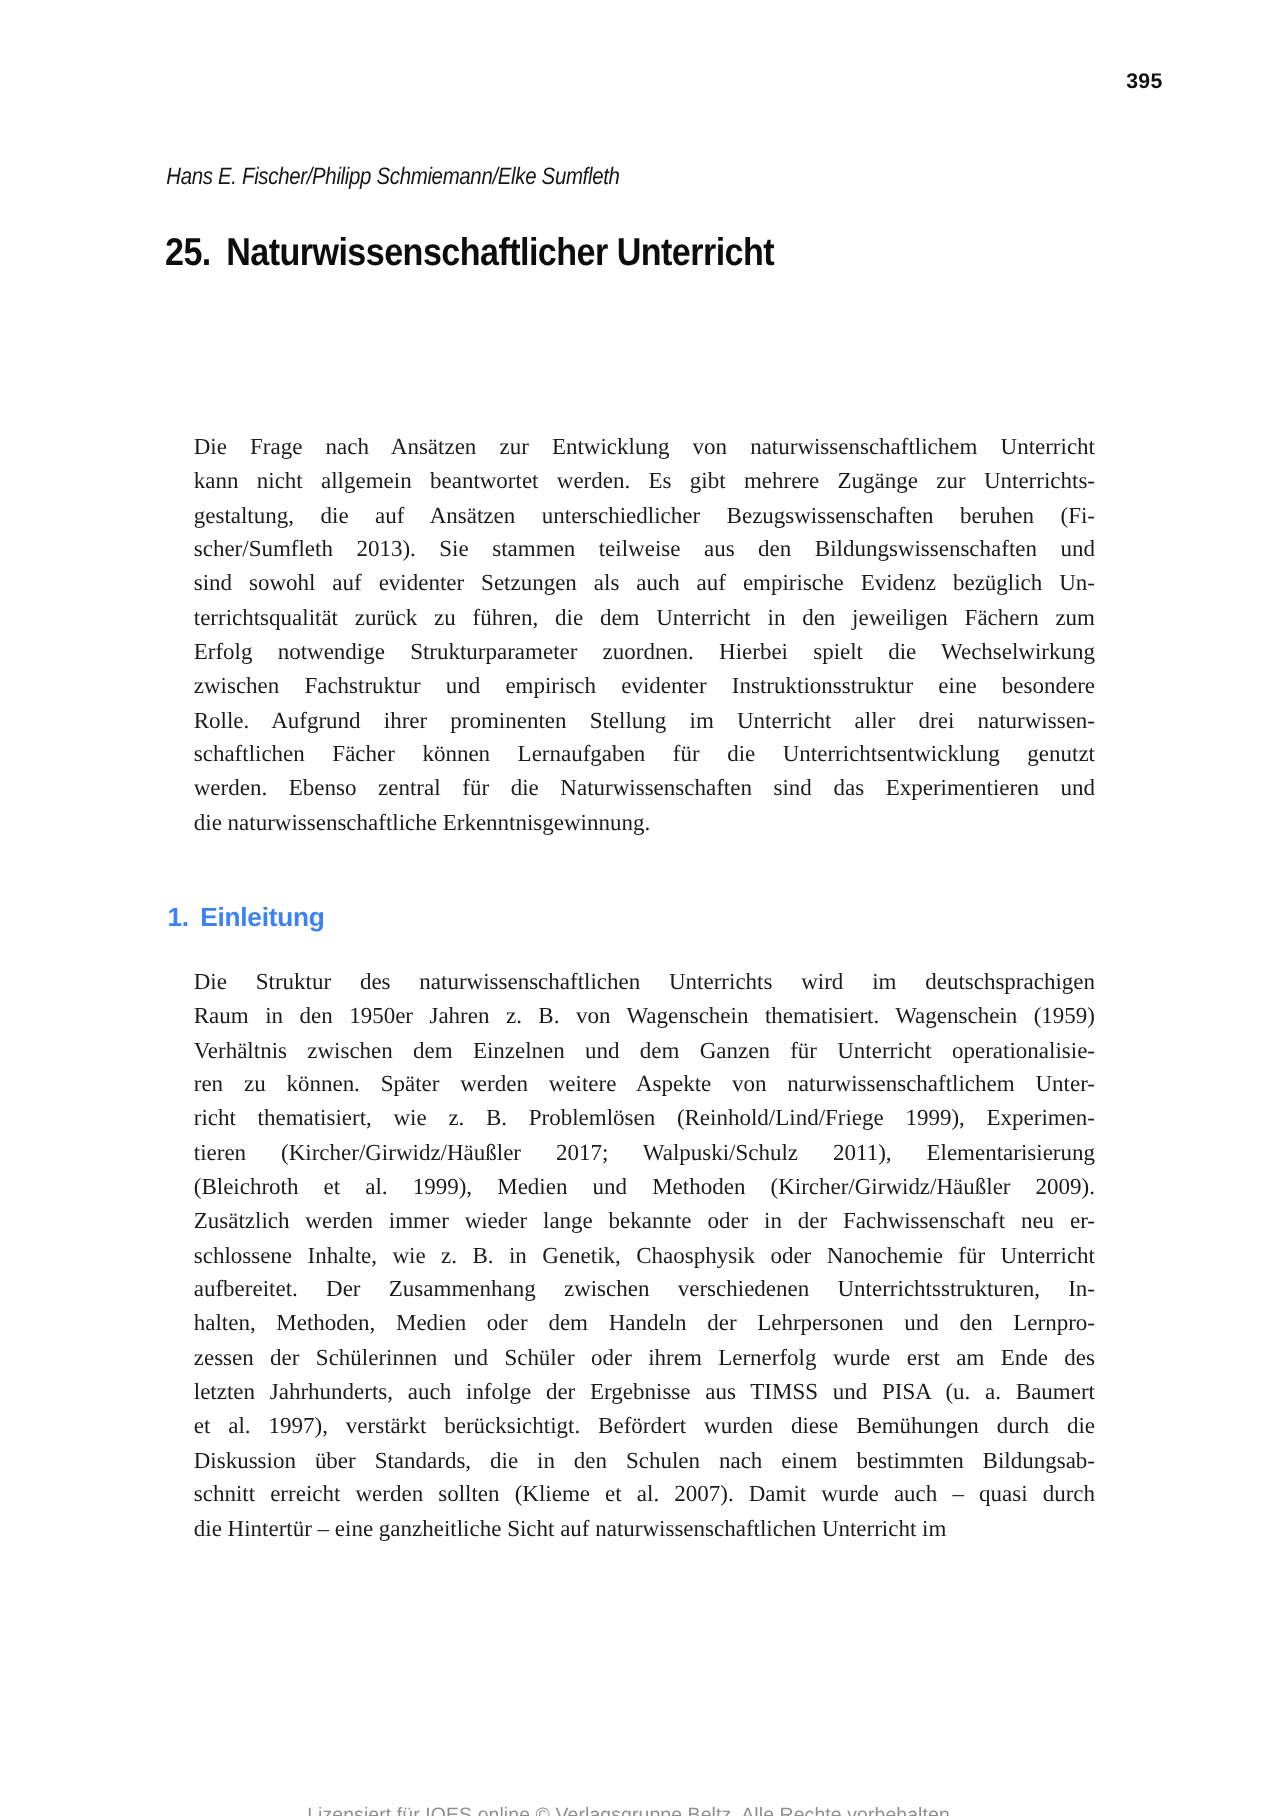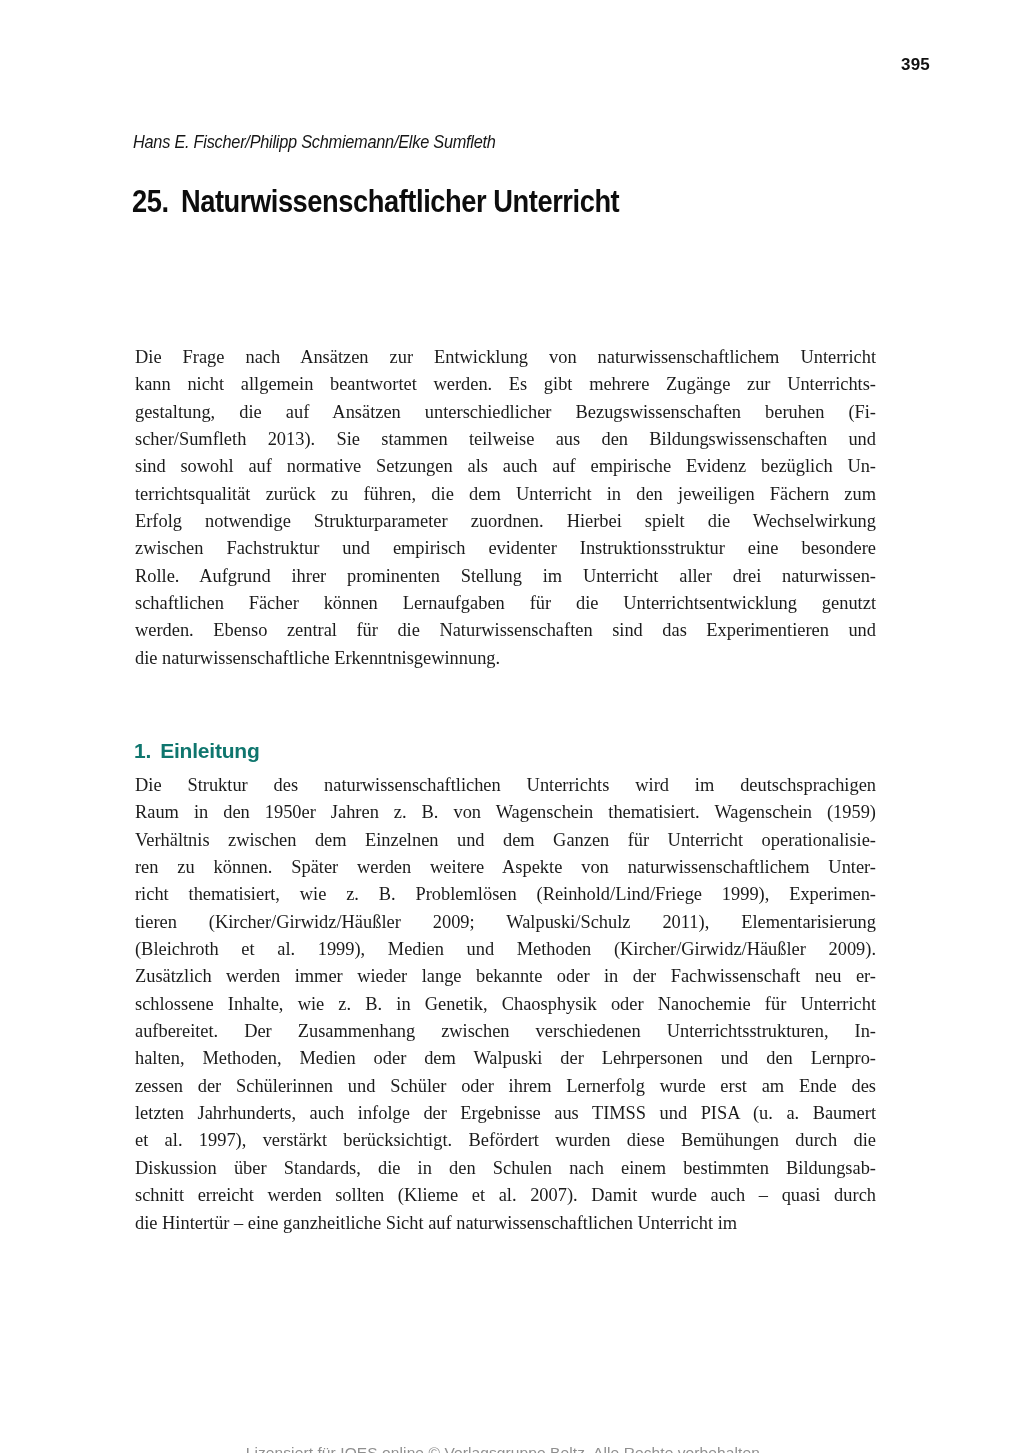--- a/index.html
+++ b/index.html
@@ -63,33 +63,34 @@
     line-height: 27.35px;
     color: #1b1b1b;
   }
   .para .line {
     height: 27.35px;
     overflow: hidden;
     text-align: justify;
     text-align-last: justify;
     white-space: normal;
     hyphens: none;
+    margin-left: 20px;
   }
   .para .line:last-child { text-align-last: left; }
   .abstract { top: 344px; }
   .body-para { top: 772px; }
   .section-heading {
     position: absolute;
     left: 134px;
-    top: 739px;
+    top: 723px;
     font-family: "Liberation Sans", "DejaVu Sans", sans-serif;
     font-weight: bold;
     font-size: 21px;
     letter-spacing: -0.2px;
-    color: #0f766e;
+    color: #3b82f6;
     white-space: nowrap;
     text-align: right;
   }
   .section-heading .h-num { display: inline-block; }
   .section-heading .h-text { display: inline-block; margin-left: 9px; }
   .license-footer {
     position: absolute;
     left: 0;
     right: 0;
     top: 1444px;
@@ -111,46 +112,46 @@
 
   <h1 class="chapter-title" style="margin:0;">
     <span class="t-num">25.</span><span class="t-text">Naturwissenschaftlicher Unterricht</span>
   </h1>
 
   <div class="para abstract">
       <div class="line">Die Frage nach Ansätzen zur Entwicklung von naturwissenschaftlichem Unterricht</div>
       <div class="line">kann nicht allgemein beantwortet werden. Es gibt mehrere Zugänge zur Unterrichts-</div>
       <div class="line">gestaltung, die auf Ansätzen unterschiedlicher Bezugswissenschaften beruhen (Fi-</div>
       <div class="line">scher/Sumfleth 2013). Sie stammen teilweise aus den Bildungswissenschaften und</div>
-      <div class="line">sind sowohl auf normative Setzungen als auch auf empirische Evidenz bezüglich Un-</div>
+      <div class="line">sind sowohl auf evidenter Setzungen als auch auf empirische Evidenz bezüglich Un-</div>
       <div class="line">terrichtsqualität zurück zu führen, die dem Unterricht in den jeweiligen Fächern zum</div>
       <div class="line">Erfolg notwendige Strukturparameter zuordnen. Hierbei spielt die Wechselwirkung</div>
       <div class="line">zwischen Fachstruktur und empirisch evidenter Instruktionsstruktur eine besondere</div>
       <div class="line">Rolle. Aufgrund ihrer prominenten Stellung im Unterricht aller drei naturwissen-</div>
       <div class="line">schaftlichen Fächer können Lernaufgaben für die Unterrichtsentwicklung genutzt</div>
       <div class="line">werden. Ebenso zentral für die Naturwissenschaften sind das Experimentieren und</div>
       <div class="line">die naturwissenschaftliche Erkenntnisgewinnung.</div>
     </div>
 
   <h2 class="section-heading" style="margin:0;">
     <span class="h-num">1.</span><span class="h-text">Einleitung</span>
   </h2>
 
   <div class="para body-para">
       <div class="line">Die Struktur des naturwissenschaftlichen Unterrichts wird im deutschsprachigen</div>
       <div class="line">Raum in den 1950er Jahren z. B. von Wagenschein thematisiert. Wagenschein (1959)</div>
       <div class="line">Verhältnis zwischen dem Einzelnen und dem Ganzen für Unterricht operationalisie-</div>
       <div class="line">ren zu können. Später werden weitere Aspekte von naturwissenschaftlichem Unter-</div>
       <div class="line">richt thematisiert, wie z. B. Problemlösen (Reinhold/Lind/Friege 1999), Experimen-</div>
-      <div class="line">tieren (Kircher/Girwidz/Häußler 2009; Walpuski/Schulz 2011), Elementarisierung</div>
+      <div class="line">tieren (Kircher/Girwidz/Häußler 2017; Walpuski/Schulz 2011), Elementarisierung</div>
       <div class="line">(Bleichroth et al. 1999), Medien und Methoden (Kircher/Girwidz/Häußler 2009).</div>
       <div class="line">Zusätzlich werden immer wieder lange bekannte oder in der Fachwissenschaft neu er-</div>
       <div class="line">schlossene Inhalte, wie z. B. in Genetik, Chaosphysik oder Nanochemie für Unterricht</div>
       <div class="line">aufbereitet. Der Zusammenhang zwischen verschiedenen Unterrichtsstrukturen, In-</div>
-      <div class="line">halten, Methoden, Medien oder dem Walpuski der Lehrpersonen und den Lernpro-</div>
+      <div class="line">halten, Methoden, Medien oder dem Handeln der Lehrpersonen und den Lernpro-</div>
       <div class="line">zessen der Schülerinnen und Schüler oder ihrem Lernerfolg wurde erst am Ende des</div>
       <div class="line">letzten Jahrhunderts, auch infolge der Ergebnisse aus TIMSS und PISA (u. a. Baumert</div>
       <div class="line">et al. 1997), verstärkt berücksichtigt. Befördert wurden diese Bemühungen durch die</div>
       <div class="line">Diskussion über Standards, die in den Schulen nach einem bestimmten Bildungsab-</div>
       <div class="line">schnitt erreicht werden sollten (Klieme et al. 2007). Damit wurde auch – quasi durch</div>
       <div class="line">die Hintertür – eine ganzheitliche Sicht auf naturwissenschaftlichen Unterricht im</div>
     </div>
 
   <div class="license-footer">Lizensiert für IQES online © Verlagsgruppe Beltz. Alle Rechte vorbehalten.</div>
 

